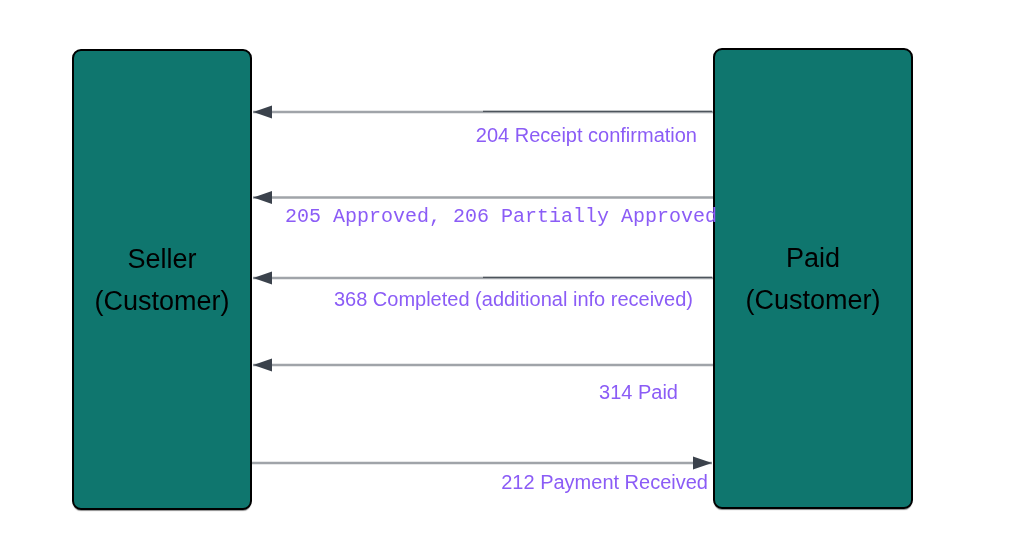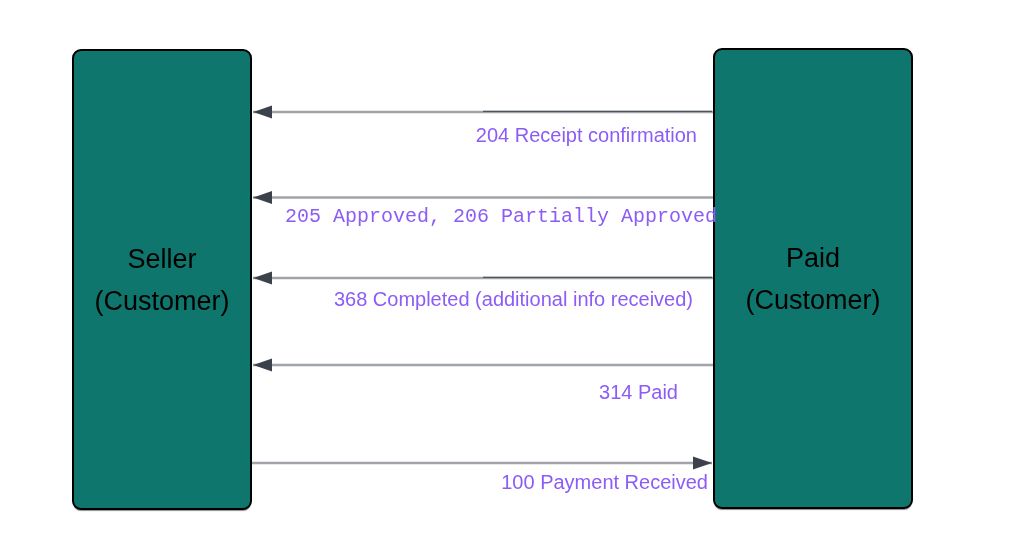--- a/index.html
+++ b/index.html
@@ -82,15 +82,15 @@
     <polygon points="253,365 272,358.5 272,371.5" fill="#3b424c"></polygon>
 
     <line x1="252" y1="463" x2="712" y2="463" stroke-width="2.6" stroke="#a0a4a9"></line>
     <polygon points="712,463 693,456.5 693,469.5" fill="#3b424c"></polygon>
   </svg>
 
   <div class="edge-label" style="left:297px; top:122px;">204 Receipt confirmation</div>
   <div class="edge-label" style="left:285px; top:204px;font-family:Liberation Mono, monospace;">205 Approved, 206 Partially Approved</div>
   <div class="edge-label" style="left:293px; top:286px;">368 Completed (additional info received)</div>
   <div class="edge-label" style="left:278px; top:379px;">314 Paid</div>
-  <div class="edge-label" style="left:308px; top:469px;">100 Payment Received</div>
+  <div class="edge-label" style="left:308px; top:469px;">212 Payment Received</div>
 
 </div>
 
 </body></html>

